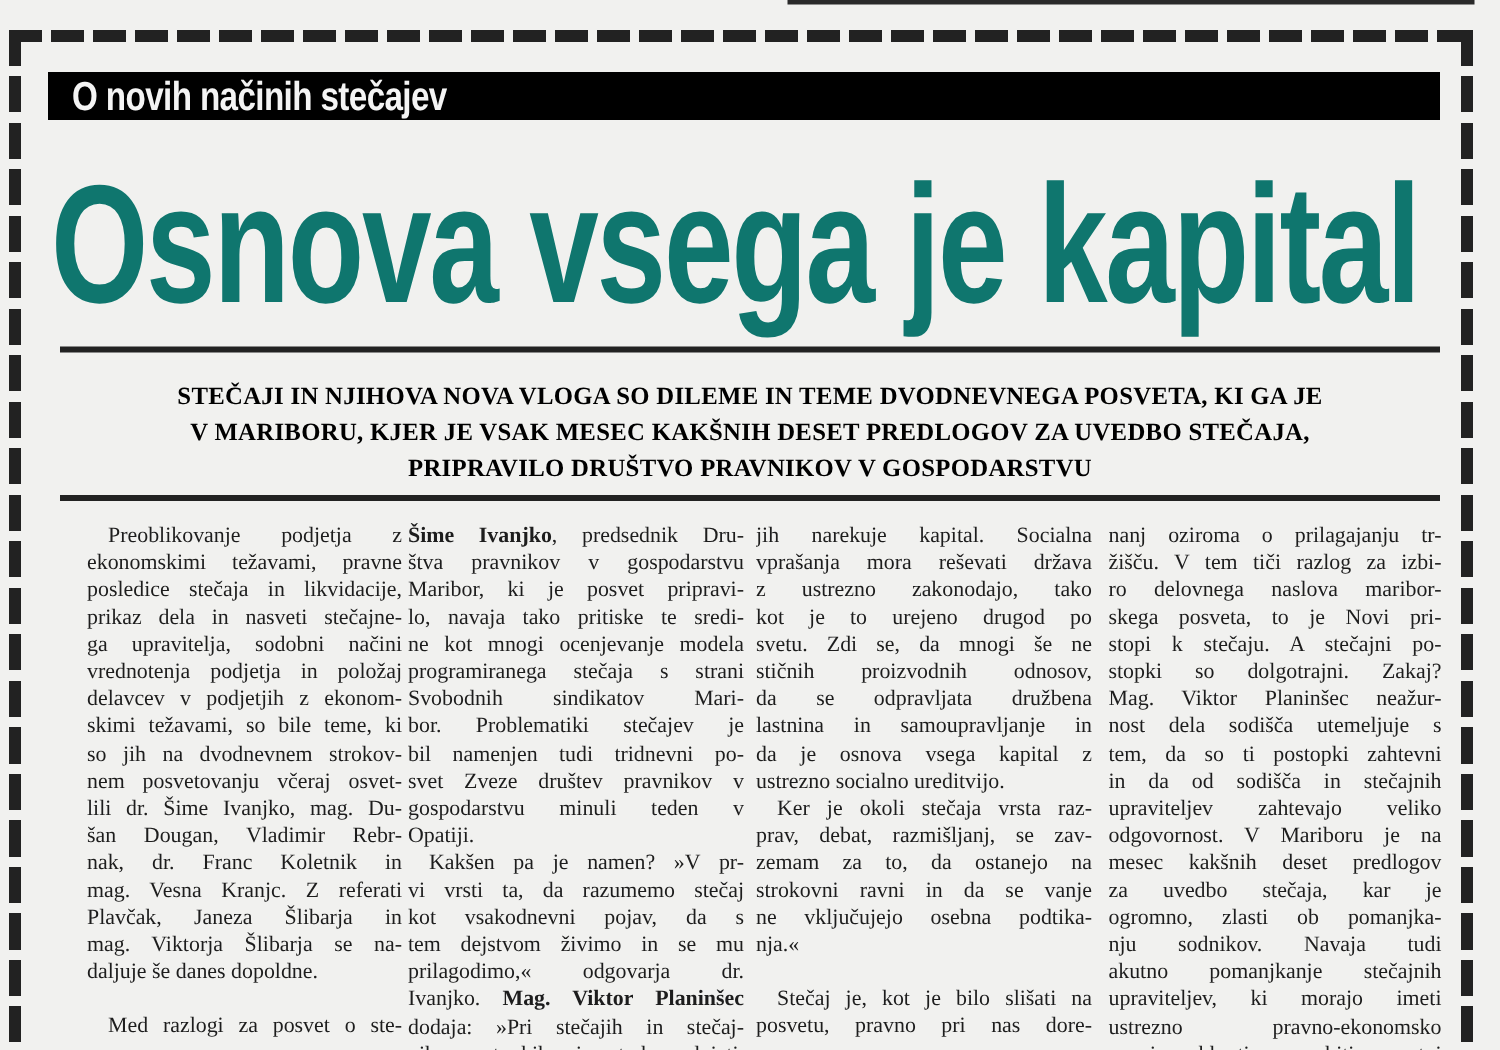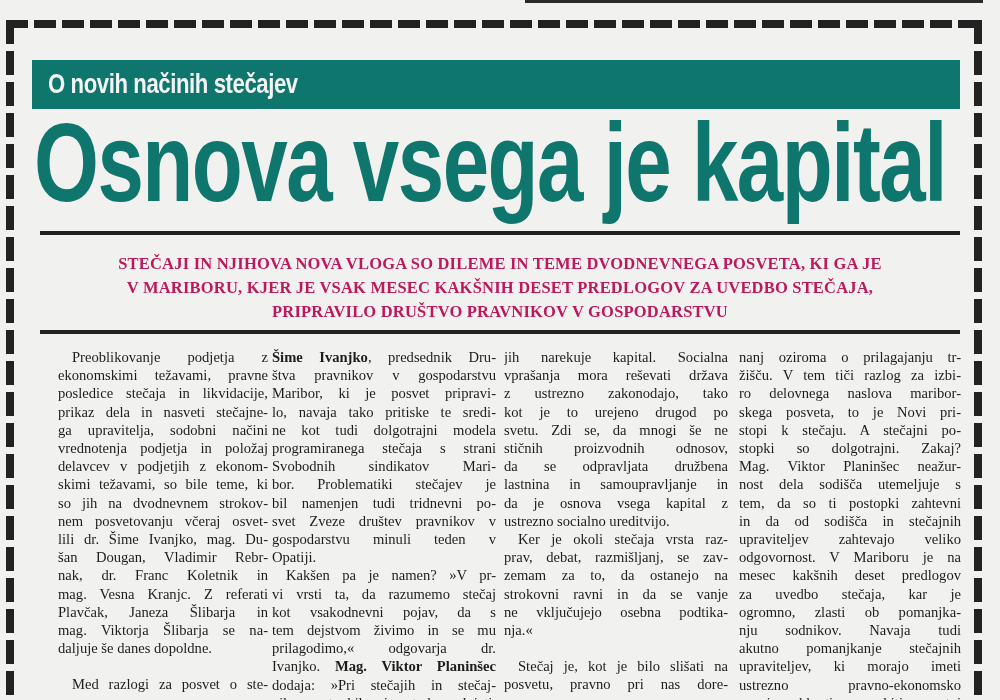--- a/index.html
+++ b/index.html
@@ -22,22 +22,22 @@
       position: absolute; left: 0; top: 0; width: 100%; height: 8px;
       background: repeating-linear-gradient(to right, #222 0 22px, transparent 22px 28px);
     }
     .frame-left, .frame-right {
       position: absolute; top: 0; width: 8px; height: 100%;
       background: repeating-linear-gradient(to bottom, #222 0 24px, transparent 24px 31px);
     }
     .frame-left { left: 0; }
     .frame-right { right: 0; }
     .kicker {
-      position: absolute; left: 32px; top: 60px; width: 928px; height: 49px;
-      background: #0f766e;
+      position: absolute; left: 32px; top: 48px; width: 928px; height: 32px;
+      background: #000000;
       display: flex; align-items: center;
     }
     .kicker span {
       color: #f4f4f4; font-family: "Liberation Sans", sans-serif;
       font-size: 27px; font-weight: bold; letter-spacing: -0.5px;
       margin-left: 16px; transform: scaleX(0.82); transform-origin: left center;
       display: inline-block;
     }
     .headline {
       position: absolute; left: 34px; top: 98px; width: 930px;
@@ -46,21 +46,21 @@
       letter-spacing: -2px;
       white-space: nowrap;
     }
     .headline span { display: inline-block; transform: scaleX(0.745); transform-origin: left center; }
     .rule-1 {
       position: absolute; left: 40px; top: 231px; width: 920px; height: 4px; background: #222;
     }
     .deck {
       position: absolute; left: 40px; top: 252px; width: 920px;
       text-align: center; font-weight: bold; font-size: 16.5px; line-height: 24px;
-      text-transform: uppercase; color: #be185d; letter-spacing: 0.2px;
+      text-transform: uppercase; color: #000000; letter-spacing: 0.2px;
     }
     .deck span { display: block; }
     .rule-2 {
       position: absolute; left: 40px; top: 330px; width: 920px; height: 4px; background: #222;
     }
     .columns {
       position: absolute; left: 58px; top: 348px; width: 910px; height: 360px;
     }
     .col {
       position: absolute; top: 0; width: 210px;
@@ -125,21 +125,21 @@
       <span class="ln">mag. Viktorja Šlibarja se na-</span>
       <span class="ln last last">daljuje še danes dopoldne.</span>
       <span class="gap"></span>
       <span class="ln indent">Med razlogi za posvet o ste-</span>
     </div>
   <div class="col c2">
       <span class="ln"><b>Šime Ivanjko</b>, predsednik Dru-</span>
       <span class="ln">štva pravnikov v gospodarstvu</span>
       <span class="ln">Maribor, ki je posvet pripravi-</span>
       <span class="ln">lo, navaja tako pritiske te sredi-</span>
-      <span class="ln">ne kot tudi dolgotrajni modela</span>
+      <span class="ln">ne kot mnogi ocenjevanje modela</span>
       <span class="ln">programiranega stečaja s strani</span>
       <span class="ln">Svobodnih sindikatov Mari-</span>
       <span class="ln">bor. Problematiki stečajev je</span>
       <span class="ln">bil namenjen tudi tridnevni po-</span>
       <span class="ln">svet Zveze društev pravnikov v</span>
       <span class="ln">gospodarstvu minuli teden v</span>
       <span class="ln last last">Opatiji.</span>
       <span class="ln indent">Kakšen pa je namen? »V pr-</span>
       <span class="ln">vi vrsti ta, da razumemo stečaj</span>
       <span class="ln">kot vsakodnevni pojav, da s</span>

